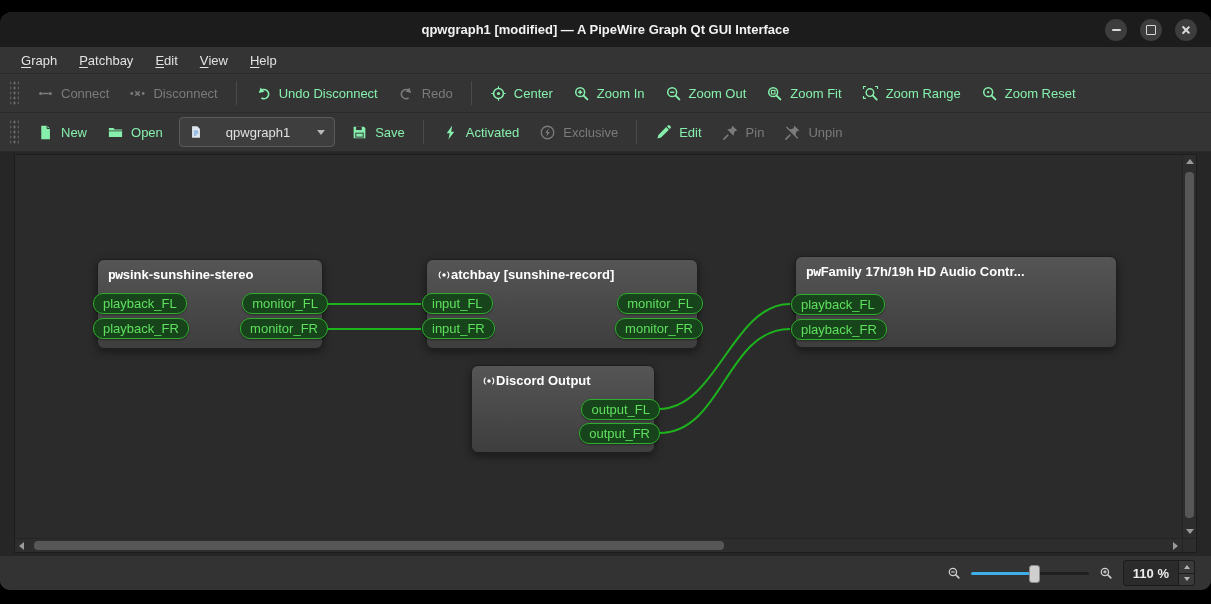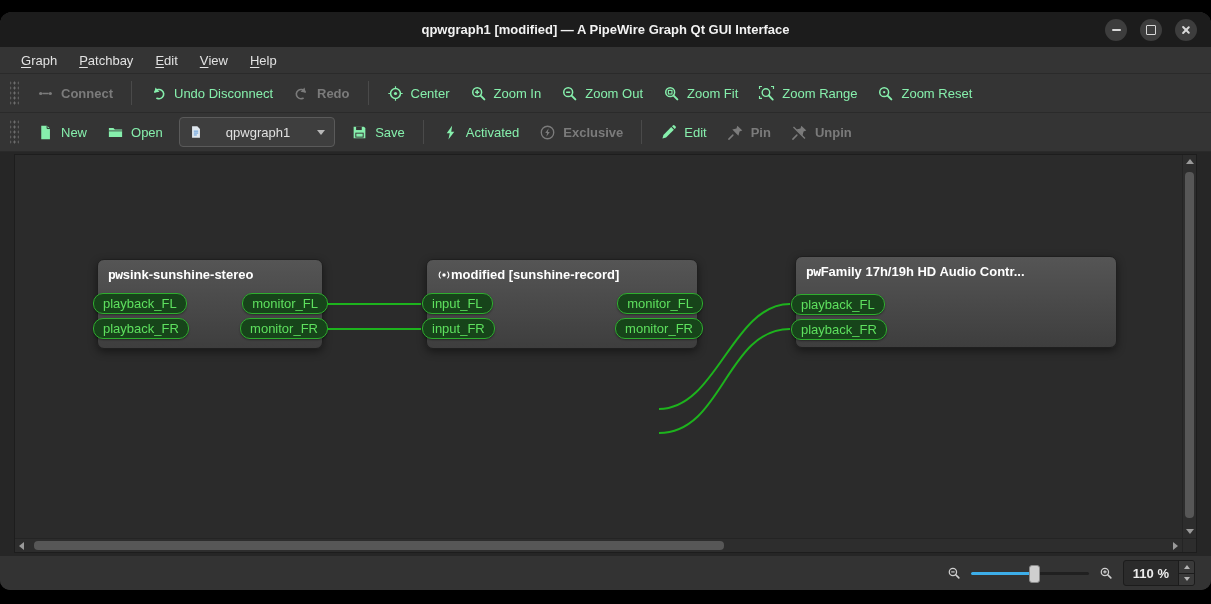--- a/index.html
+++ b/index.html
@@ -28,21 +28,21 @@
   .menu-item u{text-decoration:underline;text-underline-offset:2px;}
 
   
   .toolbar{height:38px;flex:none;background:#343434;display:flex;align-items:center;
     border-bottom:1px solid #2a2a2a;padding:0 6px;}
   .tb-grip{width:9px;height:24px;margin:0 8px 0 4px;
     background-image:radial-gradient(circle,#6d6d6d 1px,transparent 1.3px);
     background-size:4.5px 5px;background-position:center;}
   .tb-btn{display:flex;align-items:center;gap:7px;padding:0 10px;height:30px;color:#86efac;
     border-radius:3px;white-space:nowrap;}
-  .tb-btn.disabled{color:#7b7b7b;font-weight:bold;}
+  .tb-btn.disabled{color:#7b7b7b;}
   .tb-sep{width:1px;height:24px;background:#4a4a4a;margin:0 8px;flex:none;}
   .ic{width:17px;height:17px;flex:none;}
   .ic-s{width:14px;height:14px;flex:none;}
   .tb-combo{display:flex;align-items:center;gap:23px;height:28px;padding:0 9px;margin:0 6px;
     background:#3e3e3e;border:1px solid #5a5a5a;border-radius:4px;color:#e0e0e0;}
   .caret-down{width:0;height:0;border-left:4px solid transparent;border-right:4px solid transparent;
     border-top:5px solid #b8b8b8;margin-left:4px;}
 
   
   .main-area{flex:1;min-height:0;background:#262626;padding:2px 14px;display:flex;}
@@ -126,20 +126,28 @@
 
     <div class="tb-btn disabled">
       <svg class="ic" viewBox="0 0 18 18">
           <circle cx="3.9" cy="9" r="1.7" fill="currentColor"></circle>
           <circle cx="14.1" cy="9" r="1.7" fill="currentColor"></circle>
           <path d="M5.6 9h6.8" stroke="currentColor" stroke-width="1.6"></path>
         </svg>
       <span>Connect</span>
     </div>
 
+    <div class="tb-btn disabled">
+      <svg class="ic" viewBox="0 0 18 18">
+          <circle cx="3" cy="9" r="1.5" fill="currentColor"></circle>
+          <circle cx="15" cy="9" r="1.5" fill="currentColor"></circle>
+          <path d="M6.6 6.6l4.8 4.8 M11.4 6.6l-4.8 4.8" stroke="currentColor" stroke-width="1.6"></path>
+        </svg>
+      <span>Disconnect</span>
+    </div>
 
     <div class="tb-sep"></div>
 
     <div class="tb-btn">
       <svg class="ic" viewBox="0 0 18 18">
           <path d="M5.2 7.2 C6.6 4.8 10 3.9 12.4 5.6 C14.9 7.4 15.2 10.9 13.1 13 C11.6 14.5 9.2 14.9 7.3 14" fill="none" stroke="currentColor" stroke-width="1.7" stroke-linecap="round"></path>
           <path d="M5.8 2.6 L4.4 8.2 L10 7.1 Z" fill="currentColor"></path>
         </svg>
       <span>Undo Disconnect</span>
     </div>
@@ -309,37 +317,48 @@
           <span class="port" style="right:-6px;top:33px">monitor_FL</span>
           <span class="port" style="right:-6px;top:58px">monitor_FR</span>
         </div>
 
         <div class="node" style="left:411px;top:104px;width:270px;height:88px;">
           <div class="node-title">
             <svg class="ic-s" viewBox="0 0 16 16">
                 <circle cx="8" cy="8" r="2" fill="#fff"></circle>
                 <path d="M4.1 4.1a5.5 5.5 0 000 7.8 M11.9 4.1a5.5 5.5 0 010 7.8" stroke="#fff" fill="none" stroke-width="1.3"></path>
               </svg>
-            <span>modified [sunshine-record]</span>
+            <span>atchbay [sunshine-record]</span>
           </div>
           <span class="port" style="left:-5px;top:33px">input_FL</span>
           <span class="port" style="left:-5px;top:58px">input_FR</span>
           <span class="port" style="right:-6px;top:33px">monitor_FL</span>
           <span class="port" style="right:-6px;top:58px">monitor_FR</span>
         </div>
 
         <div class="node" style="left:780px;top:101px;width:320px;height:90px;">
           <div class="node-title">
             <span class="pw">pw</span>
             <span>Family 17h/19h HD Audio Contr...</span>
           </div>
           <span class="port" style="left:-5px;top:37px">playback_FL</span>
           <span class="port" style="left:-5px;top:62px">playback_FR</span>
         </div>
 
+        <div class="node" style="left:456px;top:210px;width:182px;height:86px;">
+          <div class="node-title">
+            <svg class="ic-s" viewBox="0 0 16 16">
+                <circle cx="8" cy="8" r="2" fill="#fff"></circle>
+                <path d="M4.1 4.1a5.5 5.5 0 000 7.8 M11.9 4.1a5.5 5.5 0 010 7.8" stroke="#fff" fill="none" stroke-width="1.3"></path>
+              </svg>
+            <span>Discord Output</span>
+          </div>
+          <span class="port" style="right:-6px;top:33px">output_FL</span>
+          <span class="port" style="right:-6px;top:57px">output_FR</span>
+        </div>
 
         <svg class="connections" width="1169" height="391">
           <path d="M312 149 C352 149 366 149 406 149" stroke="#1db31d"></path>
           <path d="M312 174 C352 174 366 174 406 174" stroke="#1db31d"></path>
           <path d="M644 254 C702 254 717 149 775 149" stroke="#1db31d"></path>
           <path d="M644 278 C708 278 711 174 775 174" stroke="#1db31d"></path>
         </svg>
       </div>
 
       <div class="vscroll">

